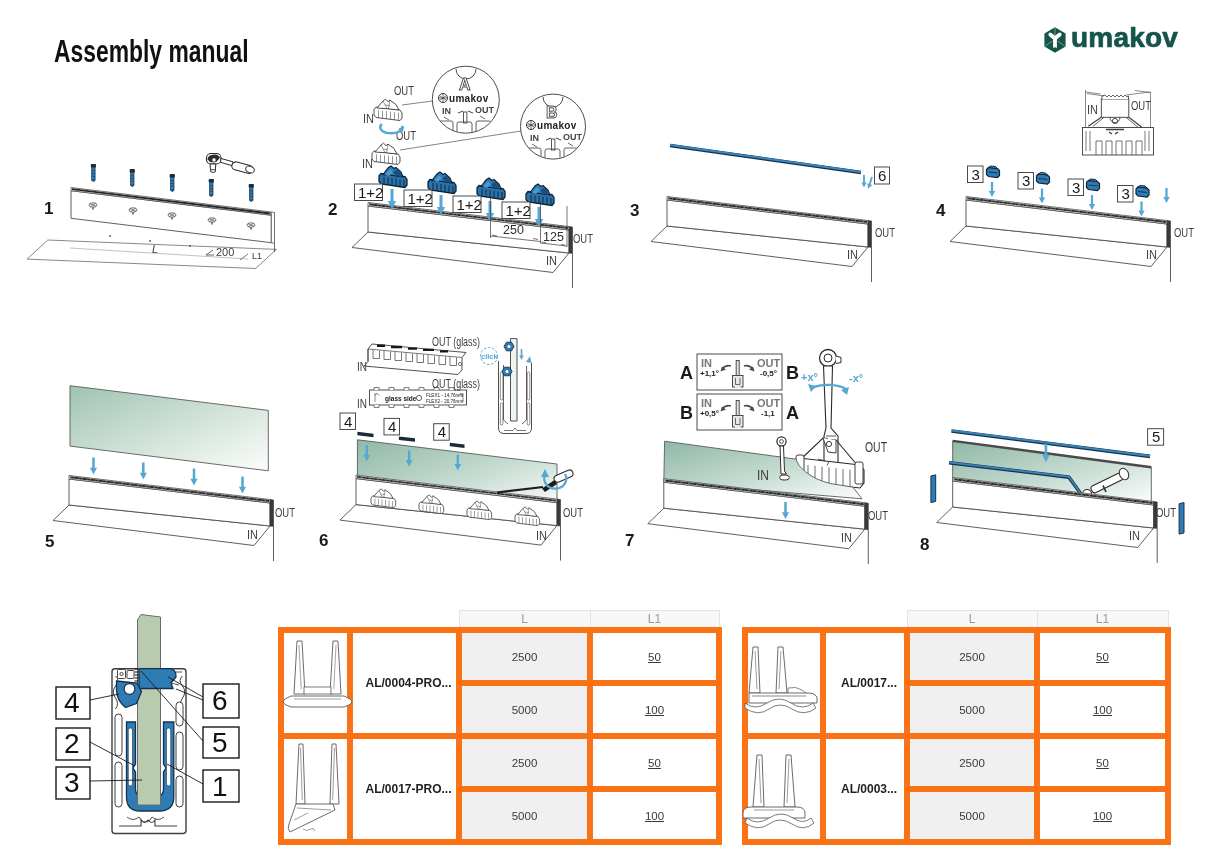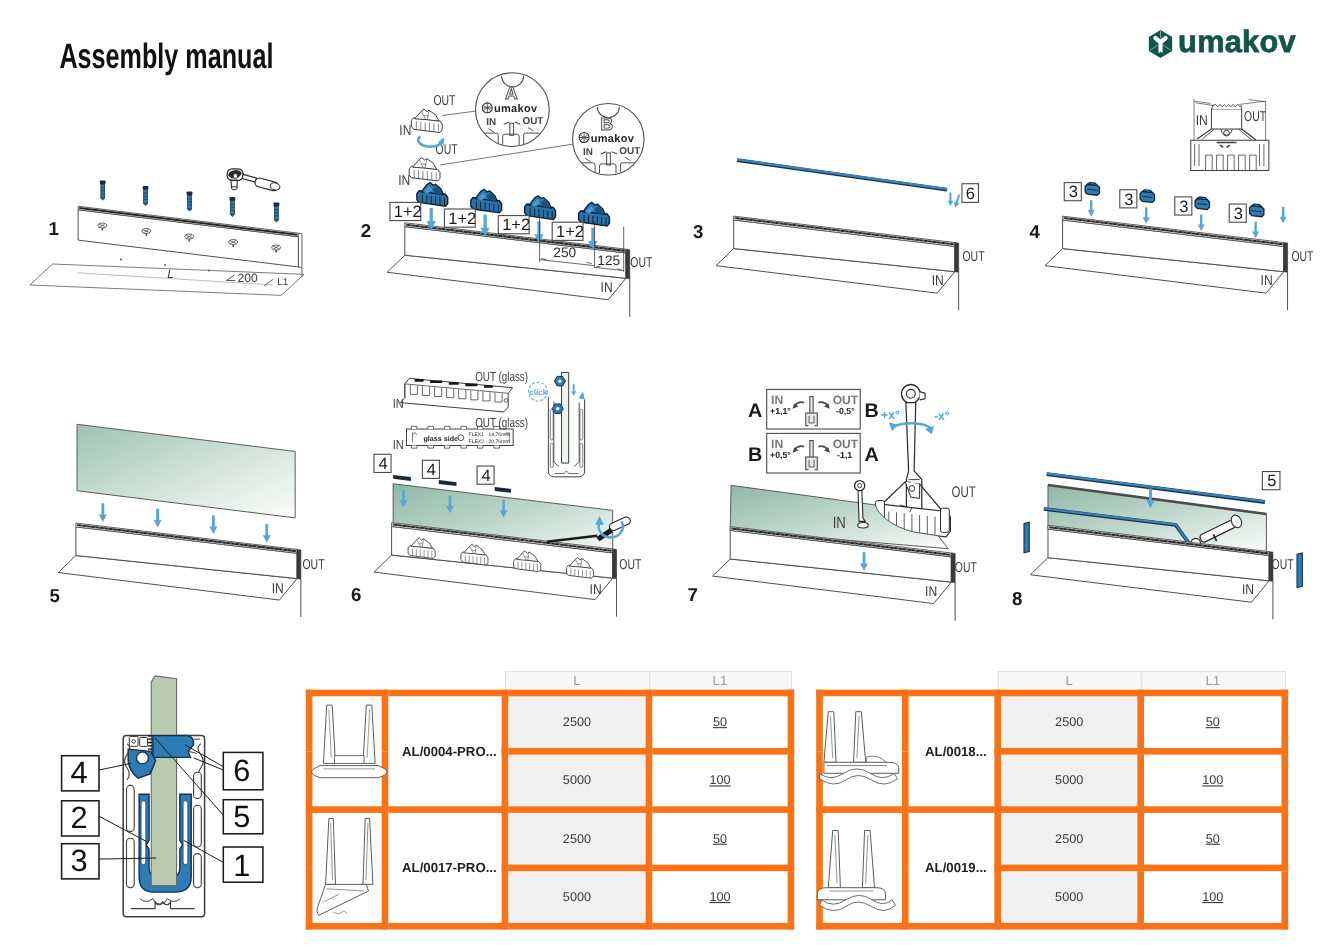--- a/index.html
+++ b/index.html
@@ -81,31 +81,31 @@
     </colgroup>
   <tbody>
       <tr style="height:16px">
         <td class="nohd"></td>
         <td class="nohd"></td>
         <td class="hd">L</td>
         <td class="hd">L1</td>
       </tr>
   <tr style="height:53px">
         <td class="img" rowspan="2" id="i3"></td>
-        <td class="nm" rowspan="2">AL/0018...</td>
+        <td class="nm" rowspan="2">AL/0017...</td>
         <td class="L">2500</td>
         <td class="L1">50</td>
       </tr>
   <tr style="height:53px">
         <td class="L">5000</td>
         <td class="L1">100</td>
       </tr>
   <tr style="height:53px">
         <td class="img" rowspan="2" id="i4"></td>
-        <td class="nm" rowspan="2">AL/0019...</td>
+        <td class="nm" rowspan="2">AL/0003...</td>
         <td class="L">2500</td>
         <td class="L1">50</td>
       </tr>
   <tr style="height:53px">
         <td class="L">5000</td>
         <td class="L1">100</td>
       </tr>
 </tbody>
   </table>
 

